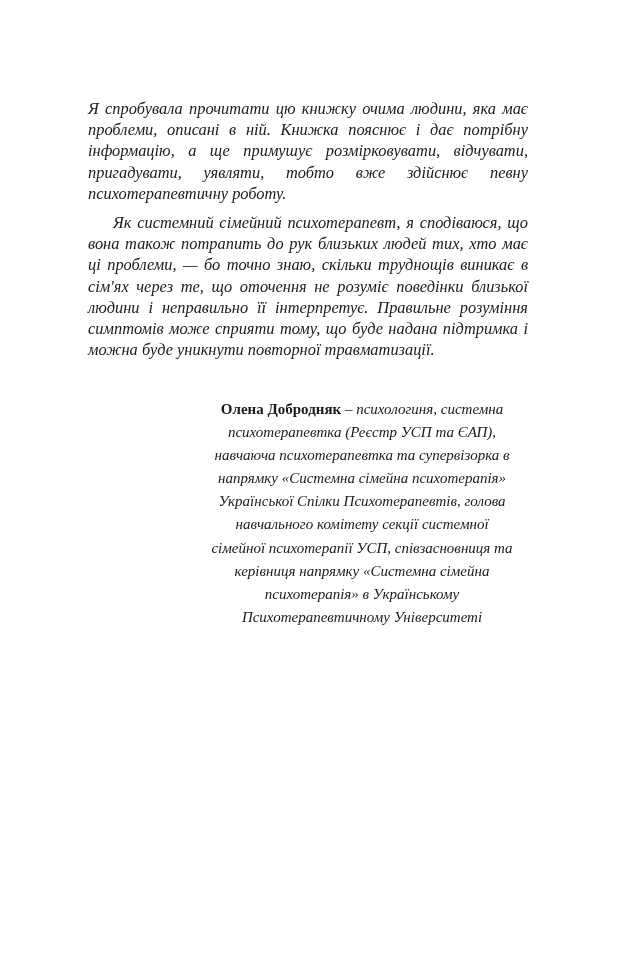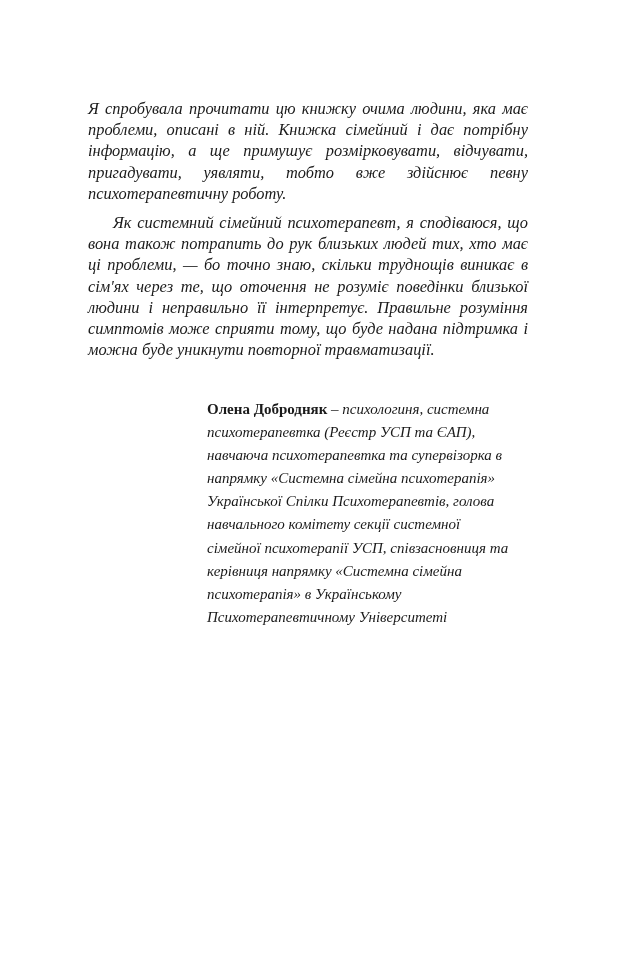--- a/index.html
+++ b/index.html
@@ -40,36 +40,36 @@
     position: absolute;
     left: 207px;
     top: 398px;
     width: 310px;
   }
   .sig-line {
     margin: 0;
     font-style: italic;
     font-size: 15px;
     line-height: 23.1px;
-    text-align: left;
+    text-align: center;
     color: #1a1a1a;
     white-space: pre-wrap;
   }
   .sig-name {
     font-weight: bold;
     font-style: normal;
   }
 </style>
 </head>
 <body>
 
 <div class="page" style="background: rgb(255, 255, 255); color: rgb(26, 26, 26); width: 618px; height: 962px;">
 
   <div class="body-text">
-    <p class="para">Я спробувала прочитати цю книжку очима людини, яка має проблеми, описані в ній. Книжка сімейний і дає потрібну інформацію, а ще примушує розмірковувати, відчувати, пригадувати, уявляти, тобто вже здійснює певну психотерапевтичну роботу.</p>
+    <p class="para">Я спробувала прочитати цю книжку очима людини, яка має проблеми, описані в ній. Книжка пояснює і дає потрібну інформацію, а ще примушує розмірковувати, відчувати, пригадувати, уявляти, тобто вже здійснює певну психотерапевтичну роботу.</p>
     <p class="para indented">Як системний сімейний психотерапевт, я сподіваюся, що вона також потрапить до рук близьких людей тих, хто має ці проблеми, — бо точно знаю, скільки труднощів виникає в сім'ях через те, що оточення не розуміє поведінки близької людини і неправильно її інтерпретує. Правильне розуміння симптомів може сприяти тому, що буде надана підтримка і можна буде уникнути повторної травматизації.</p>
   </div>
 
   <div class="signature">
     <p class="sig-line"><span class="sig-name">Олена Добродняк</span><span> – </span><span>психологиня, системна психотерапевтка (Реєстр УСП та ЄАП), навчаюча психотерапевтка та супервізорка в напрямку «Системна сімейна психотерапія» Української Спілки Психотерапевтів, голова навчального комітету секції системної сімейної психотерапії УСП, співзасновниця та керівниця напрямку «Системна сімейна психотерапія» в Українському Психотерапевтичному Університеті</span></p>
   </div>
 
 </div>
 
 </body></html>

